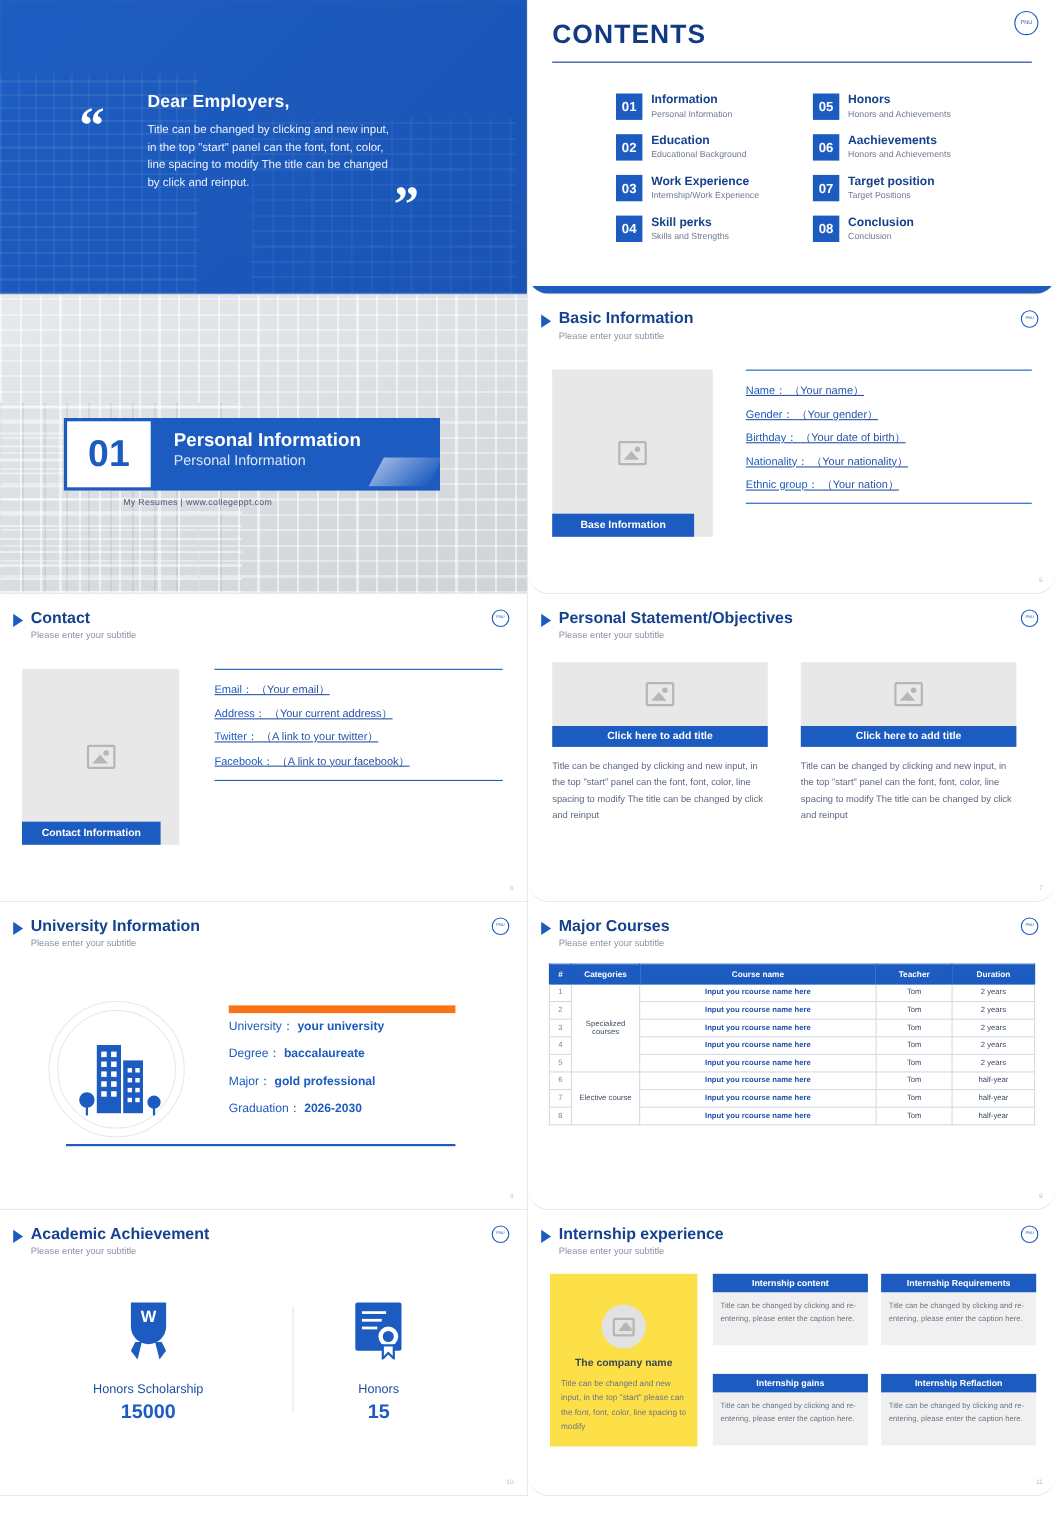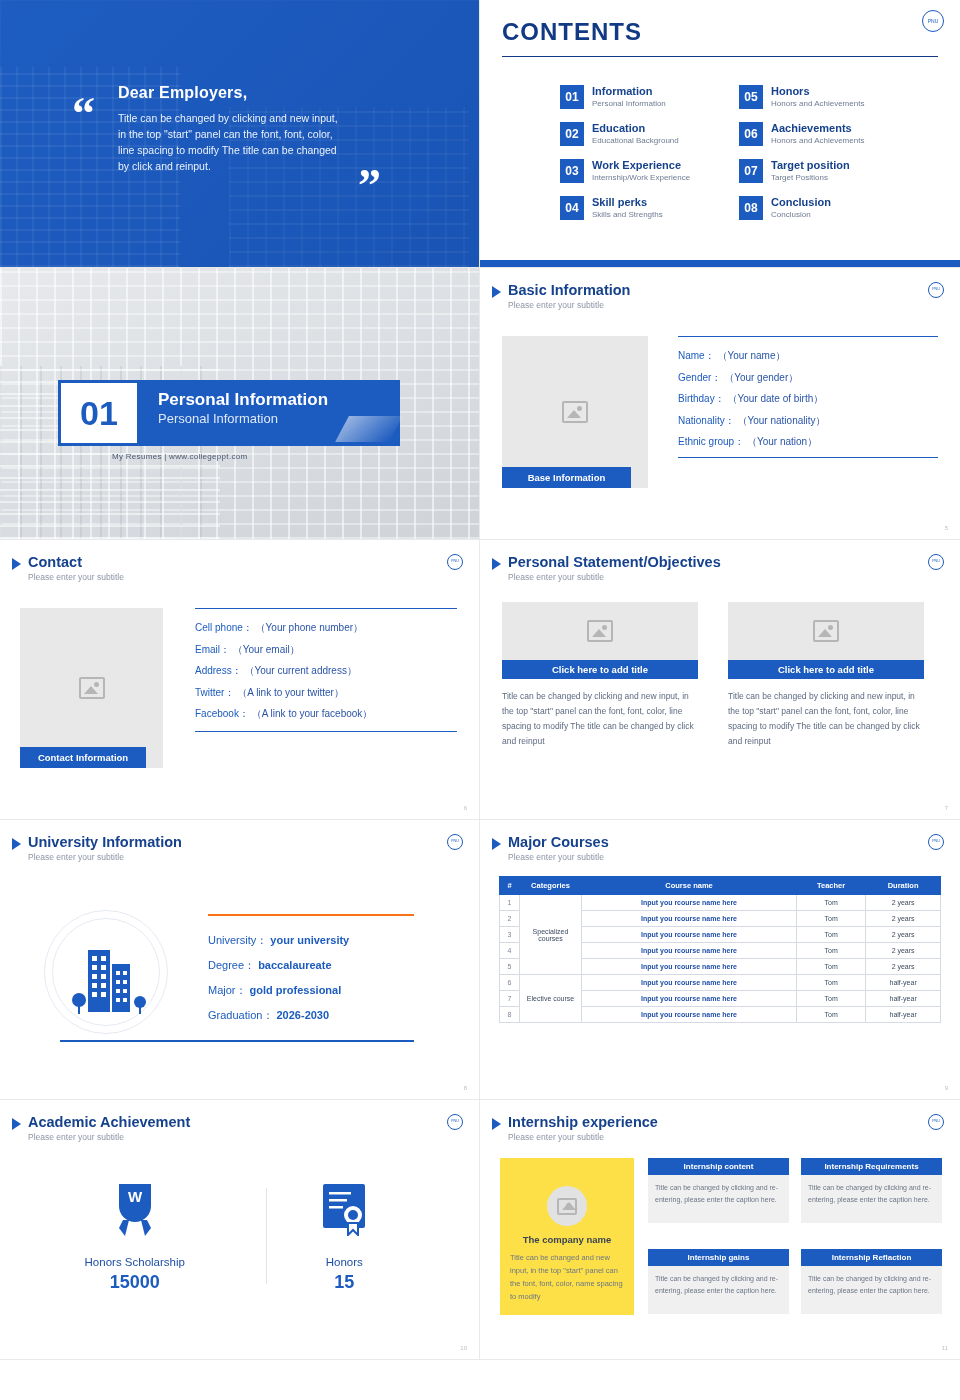--- a/index.html
+++ b/index.html
@@ -16,21 +16,21 @@
     grid-template-rows: 268px 272px 280px 280px 260px;
     width: 960px; height: 1400px;
   }
   .slide {
     position: relative;
     background: #ffffff;
     overflow: hidden;
     border-right: 1px solid #e9e9e9;
     border-bottom: 1px solid #e9e9e9;
   }
-  .slide:nth-child(2n) { border-right: none; }
+  .slide:nth-child(2n) { border-right: none; border-radius: 19px; }
 
   
   .cover {
     background: #1c5bbf;
     position: relative;
   }
   .cover .bld {
     position: absolute; inset: 0;
     opacity: .28;
     background:
@@ -53,21 +53,21 @@
   .quote-mark {
     position: absolute;
     color: #ffffff;
     font-family: "Liberation Serif", serif;
     font-weight: bold;
     font-size: 46px;
     line-height: .8;
   }
   .qm-left { left: 72px; top: 96px; }
   .qm-right { left: 358px; top: 168px; }
-  .cover-body { position: absolute; left: 118px; top: 84px; width: 230px; }
+  .cover-body { position: absolute; left: 134px; top: 84px; width: 230px; }
   .cover-title {
     color: #fff; font-size: 16px; font-weight: bold; margin-bottom: 8px;
     letter-spacing: .2px;
   }
   .cover-text { color: #eaf1fb; font-size: 10.5px; line-height: 16px; }
 
   
   .contents { padding: 18px 22px 0 22px; }
   .contents h1 {
     font-size: 24px; color: #123a84; letter-spacing: 1px; font-weight: bold;
@@ -170,21 +170,21 @@
     content: ""; position: absolute; right: 4px; top: 3px;
     width: 5px; height: 5px; border-radius: 50%; background: #b6b6b6;
   }
   .photo-cap {
     position: absolute; left: 0; right: 17px; bottom: 0;
     background: #1c5bbf; color: #fff; font-size: 9.5px; font-weight: bold;
     text-align: center; padding: 5px 0;
   }
 
   
-  .infolist { font-size: 10px; line-height: 21.5px; color: #2a54a8; }
+  .infolist { font-size: 10px; line-height: 21.5px; color: #2a54a8; text-decoration: underline; }
   .infolist .lbl { color: #1c5bbf; }
   .infolist .val { color: #2a54a8; }
   .topline { border-top: 1.5px solid #1c5bbf; }
   .botline { border-bottom: 1px solid #1c5bbf; }
 
   
   .stmt-wrap { display: flex; gap: 30px; padding: 18px 22px 0 22px; }
   .stmt-col { width: 196px; }
   .stmt-img { height: 58px; }
   .stmt-btn {
@@ -201,21 +201,21 @@
     border: 1.5px solid #cfd7e6;
     opacity: .55;
   }
   .uni-seal:after {
     content: ""; position: absolute; inset: 7px; border-radius: 50%;
     border: 1px solid #cfd7e6;
   }
   .bank-icon { position: absolute; left: 70px; top: 78px; }
   .uni-fields {
     position: absolute; left: 208px; top: 52px; width: 206px;
-    border-top: 2px solid #f97316; padding-top: 12px;
+    border-top: 7px solid #f97316; 
   }
   .uni-fields .row { font-size: 11px; line-height: 25px; color: #1c5bbf; }
   .uni-fields .row b { color: #1c5bbf; }
   .uni-underline {
     position: absolute; left: 60px; top: 178px; width: 354px; border-top: 2px solid #1c5bbf;
   }
 
   
   table.courses { width: 442px; margin: 14px auto 0 auto; border-collapse: collapse; }
   table.courses th {
@@ -406,21 +406,20 @@
     <div class="emblem emblem-sm emblem-abs">PNU</div>
 
     <div style="display:flex;gap:32px;padding:26px 22px 0 20px">
       <div class="photo" style="width:143px;height:160px">
         <div class="ph-icon"></div>
         <div class="photo-cap">Contact Information</div>
       </div>
       <div style="flex:1">
         <div class="topline" style="margin-bottom:8px"></div>
         <div class="infolist">
-          <div><span class="lbl">Cell phone：</span> <span class="val">（Your phone number）</span></div>
           <div><span class="lbl">Email：</span> <span class="val">（Your email）</span></div>
           <div><span class="lbl">Address：</span> <span class="val">（Your current address）</span></div>
           <div><span class="lbl">Twitter：</span> <span class="val">（A link to your twitter）</span></div>
           <div><span class="lbl">Facebook：</span> <span class="val">（A link to your facebook）</span></div>
         </div>
         <div class="botline" style="margin-top:6px"></div>
       </div>
     </div>
     <div class="pgnum">6</div>
   </div>
@@ -638,21 +637,21 @@
       </div>
     </div>
     <div class="emblem emblem-sm emblem-abs">PNU</div>
 
     <div class="int-wrap">
       <div class="int-left">
         <div class="int-circle">
           <div class="ph-icon" style="width:20px;height:17px"></div>
         </div>
         <div class="int-name">The company name</div>
-        <div class="int-desc">Title can be changed and new input, in the top "start" panel can the font, font, color, name spacing to modify</div>
+        <div class="int-desc">Title can be changed and new input, in the top "start" please can the font, font, color, line spacing to modify</div>
       </div>
       <div class="int-right">
         <div>
           <div class="int-card-h">Internship content</div>
           <div class="int-card-b">Title can be changed by clicking and re-entering, please enter the caption here.</div>
         </div>
         <div>
           <div class="int-card-h">Internship Requirements</div>
           <div class="int-card-b">Title can be changed by clicking and re-entering, please enter the caption here.</div>
         </div>

